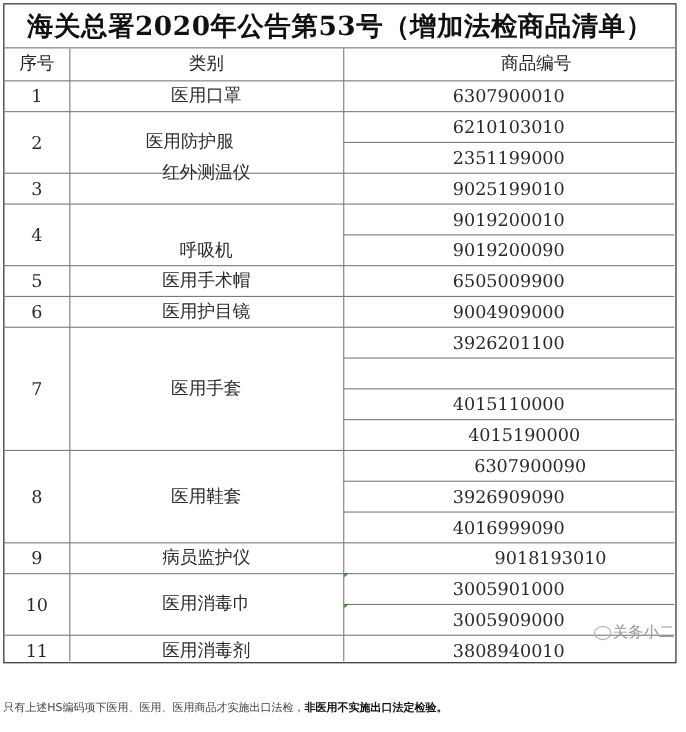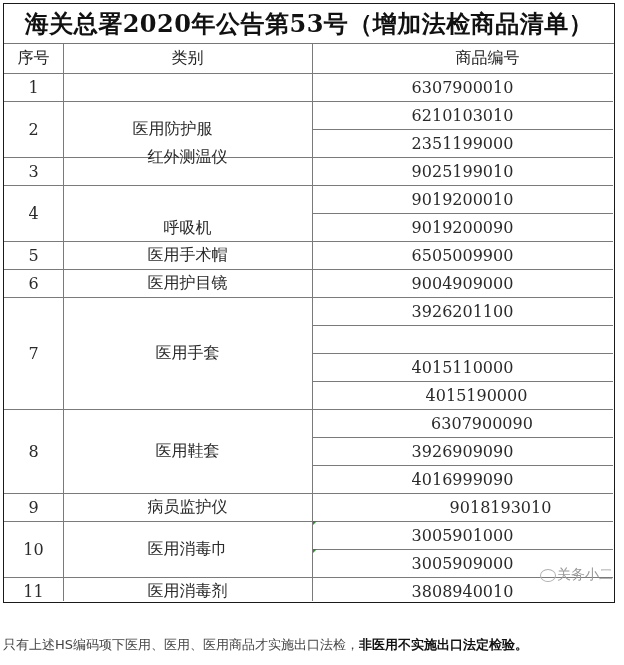--- a/index.html
+++ b/index.html
@@ -14,36 +14,37 @@
   .cell { position: absolute; box-sizing: border-box; display: flex;
           align-items: center; justify-content: center; font-size: 16px; color: #2a2a2a; }
   .hdr { font-family: "DejaVu Sans", "Liberation Sans", sans-serif; font-size: 16px; color: #222; }
   .hline { position: absolute; height: 0; border-top: 1px solid #7a7a7a; }
   .vline { position: absolute; width: 0; border-left: 1px solid #7a7a7a; }
   .green { position: absolute; width: 0; height: 0;
            border-top: 4px solid #2e8b2e; border-right: 4px solid transparent; }
   .watermark { position: absolute; left: 540px; top: 566px; font-size: 14px; color: #9a9a9a;
                font-family: "DejaVu Sans", "Liberation Sans", sans-serif; display: flex; align-items: center; gap: 1px; }
   .wm-icon { width: 14px; height: 11px; border: 1px solid #b0b0b0; border-radius: 50%; position: relative; }
-  .footer { position: absolute; left: 3px; top: 636px; font-size: 13px; color: #444;
+  .footer { position: absolute; left: 3px; top: 636px; font-size: 10px; color: #444;
             font-family: "DejaVu Sans", "Liberation Sans", sans-serif; white-space: nowrap; }
   .footer b { color: #111; }
 </style>
 </head>
 <body>
 
 <div class="tbl" id="tbl">
   <div class="title">海关总署2020年公告第53号（增加法检商品清单）</div>
 <div class="cell hdr" style="left: 0px; top: 40px; width: 59px; height: 29px;">序号</div>
     <div class="cell hdr" style="left: 59px; top: 40px; width: 249px; height: 29px;">类别</div>
     <div class="cell hdr" style="left: 308px; top: 40px; width: 351px; height: 29px;">商品编号</div>
     <div class="hline" style="left: 0px; top: 69px; width: 609px;"></div>
     <div class="vline" style="left: 59px; top: 40px; height: 557px;"></div>
     <div class="vline" style="left: 308px; top: 40px; height: 557px;"></div>
     <div class="cell" style="left: 0px; top: 69px; width: 59px; height: 28px;">1</div>
+    <div class="cell" style="left: 59px; top: 69px; width: 249px; height: 28px;">医用口罩</div>
     <div class="cell" style="left: 308px; top: 69px; width: 301px; height: 28px;">6307900010</div>
     <div class="hline" style="left: 0px; top: 97px; width: 609px;"></div>
     <div class="cell" style="left: 0px; top: 97px; width: 59px; height: 56px;">2</div>
     <div class="cell" style="left: 44px; top: 97px; width: 249px; height: 56px;">医用防护服</div>
     <div class="cell" style="left: 308px; top: 97px; width: 301px; height: 28px;">6210103010</div>
     <div class="cell" style="left: 308px; top: 125px; width: 301px; height: 28px;">2351199000</div>
     <div class="hline" style="left: 308px; top: 125px; width: 301px;"></div>
     <div class="hline" style="left: 0px; top: 153px; width: 609px;"></div>
     <div class="cell" style="left: 0px; top: 153px; width: 59px; height: 28px;">3</div>
     <div class="cell" style="left: 59px; top: 139px; width: 249px; height: 28px;">红外测温仪</div>

